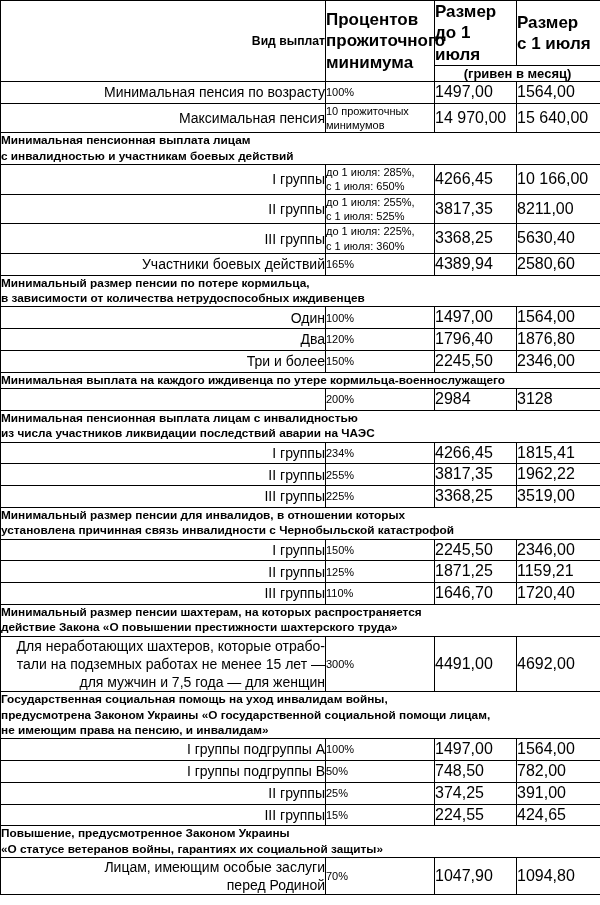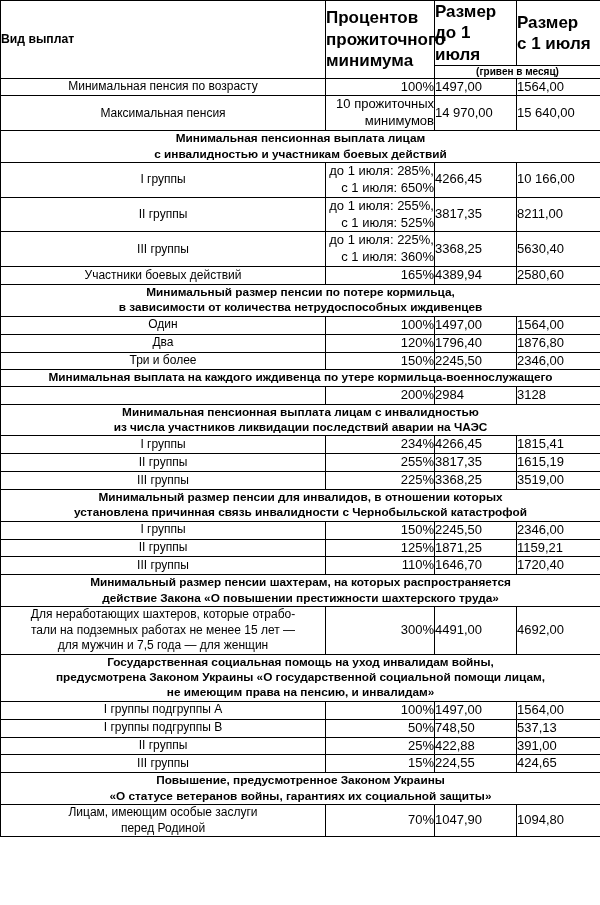--- a/index.html
+++ b/index.html
@@ -27,69 +27,68 @@
     vertical-align: middle;
   }
   
   col.c1 { width: 325px; }
   col.c2 { width: 109px; }
   col.c3 { width: 82px; }
   col.c4 { width: 84px; }
 
   
   .hdr-name {
-    text-align: left;
+    text-align: right;
     font-weight: bold;
     font-size: 12.2px;
     padding: 4px 6px;
   }
   .hdr-col {
     font-weight: bold;
     font-size: 17px;
     padding: 3px 2px;
     line-height: 1.25;
   }
   .hdr-sub {
     text-align: center;
     font-weight: bold;
-    font-size: 10px;
+    font-size: 13px;
     padding: 3px 2px;
     margin-left: 11px;
   }
 
   
   .section {
-    text-align: center;
     font-weight: bold;
     font-size: 11.8px;
     padding: 4px 8px;
     line-height: 1.3;
     margin-top: 28px;
   }
 
   
   .label {
-    text-align: center;
+    text-align: right;
     padding: 3px 4px 3px 5px;
-    font-size: 12px;
+    font-size: 14px;
     line-height: 1.3;
   }
   .label.multi {
     padding: 4px 6px 4px 5px;
   }
   .pct {
-    text-align: right;
+    text-align: left;
     padding: 3px 3px;
-    font-size: 13px;
+    font-size: 11px;
     line-height: 1.3;
   }
   .amt {
     text-align: left;
     padding: 3px 4px 3px 9px;
-    font-size: 13px;
+    font-size: 16px;
     line-height: 1.3;
   }
   .empty { padding: 3px 4px; }
 </style>
 </head>
 <body>
 
 <table id="pension-table">
   <colgroup>
     <col class="c1">
@@ -184,21 +183,21 @@
       <tr>
         <td class="label">I группы</td>
         <td class="pct">234%</td>
         <td class="amt">4266,45</td>
         <td class="amt">1815,41</td>
       </tr>
       <tr>
         <td class="label">II группы</td>
         <td class="pct">255%</td>
         <td class="amt">3817,35</td>
-        <td class="amt">1615,19</td>
+        <td class="amt">1962,22</td>
       </tr>
       <tr>
         <td class="label">III группы</td>
         <td class="pct">225%</td>
         <td class="amt">3368,25</td>
         <td class="amt">3519,00</td>
       </tr>
       <tr>
         <td colspan="4" class="section">Минимальный размер пенсии для инвалидов, в отношении которых<br>установлена причинная связь инвалидности с Чернобыльской катастрофой</td>
       </tr>
@@ -235,26 +234,26 @@
       <tr>
         <td class="label">I группы подгруппы А</td>
         <td class="pct">100%</td>
         <td class="amt">1497,00</td>
         <td class="amt">1564,00</td>
       </tr>
       <tr>
         <td class="label">I группы подгруппы В</td>
         <td class="pct">50%</td>
         <td class="amt">748,50</td>
-        <td class="amt">537,13</td>
+        <td class="amt">782,00</td>
       </tr>
       <tr>
         <td class="label">II группы</td>
         <td class="pct">25%</td>
-        <td class="amt">422,88</td>
+        <td class="amt">374,25</td>
         <td class="amt">391,00</td>
       </tr>
       <tr>
         <td class="label">III группы</td>
         <td class="pct">15%</td>
         <td class="amt">224,55</td>
         <td class="amt">424,65</td>
       </tr>
       <tr>
         <td colspan="4" class="section">Повышение, предусмотренное Законом Украины<br>«О статусе ветеранов войны, гарантиях их социальной защиты»</td>

